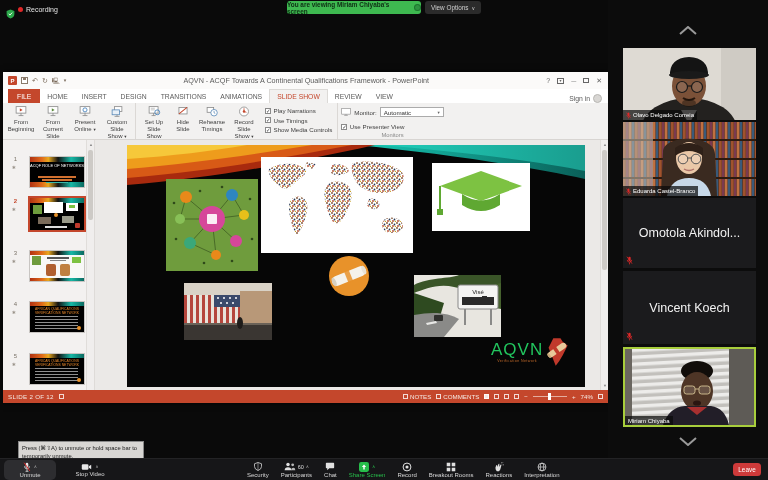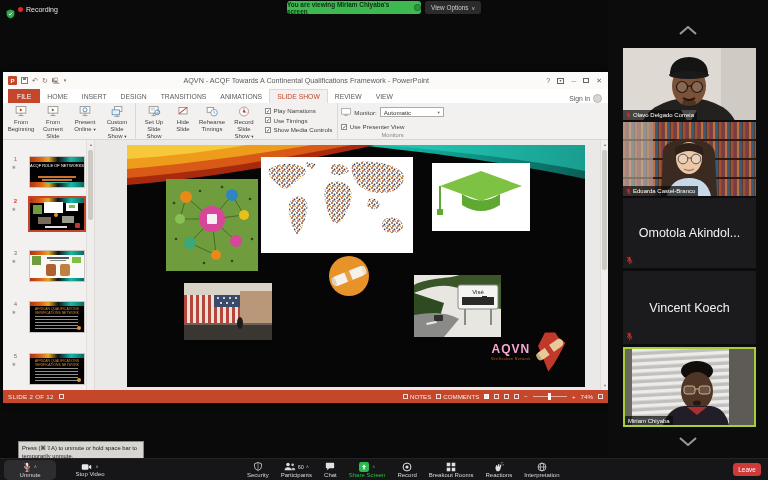--- a/index.html
+++ b/index.html
@@ -67,21 +67,21 @@
 .vscroll{position:absolute;right:0;top:0;bottom:0;width:8px;background:#F0EEED;border-left:1px solid #E0DDDA}
 .varrow{width:8px;height:9px;font-size:4px;color:#888;text-align:center;line-height:9px}
 .vthumb{position:absolute;left:1px;width:5px;background:#CDCAC6;border-radius:2px}
 .canvas{flex:1;background:#EBE9E7;position:relative}
 
 
 .slide{position:absolute;left:32px;top:5px;width:458px;height:242px;background:#060606;overflow:hidden}
 .whitebox{position:absolute;background:#fff}
 .caption{position:absolute;left:0;right:0;top:203px;text-align:center;font-size:11px;letter-spacing:1.6px;color:#F2F2F2}
 .aqvn{position:absolute;left:364px;top:183px;width:78px;height:48px;display:flex;align-items:center;gap:2px}
-.aqvn-txt{font-size:12px;font-weight:bold;color:#f9a8d4;letter-spacing:1px;line-height:1}
+.aqvn-txt{font-size:17px;font-weight:normal;color:#22c55e;letter-spacing:1px;line-height:1}
 .aqvn-tag{font-size:3.6px;color:#C26A2A;letter-spacing:.4px;margin-top:1.5px}
 
 
 .pstatus{position:absolute;left:0;right:0;bottom:0;height:13px;background:#C4472C;color:#F5E8E2;display:flex;align-items:center;font-size:6.2px}
 .pstatus .right{margin-left:auto;display:flex;align-items:center;gap:5px;padding-right:5px}
 .sicon{width:5px;height:5px;border:1px solid rgba(255,255,255,.8)}
 .slider-track{width:34px;height:1.5px;background:rgba(255,255,255,.55);position:relative}
 .slider-thumb{position:absolute;left:45%;top:-2.5px;width:2.5px;height:7px;background:#fff}
 
 

